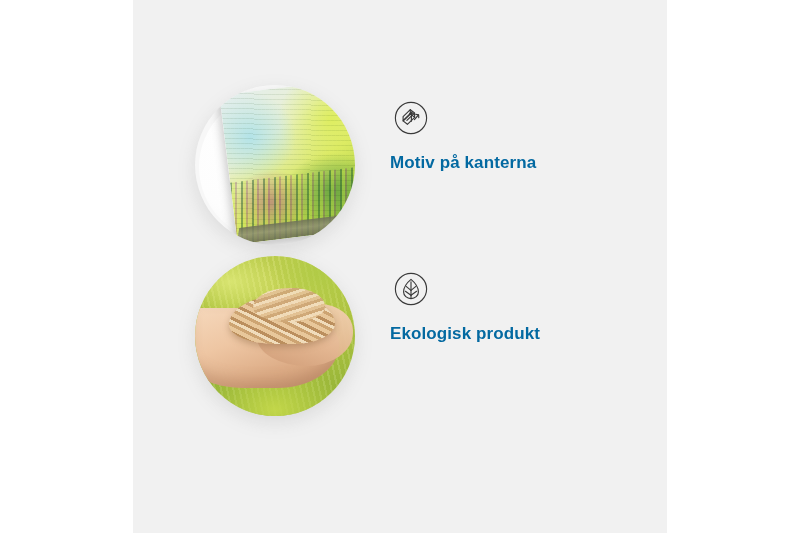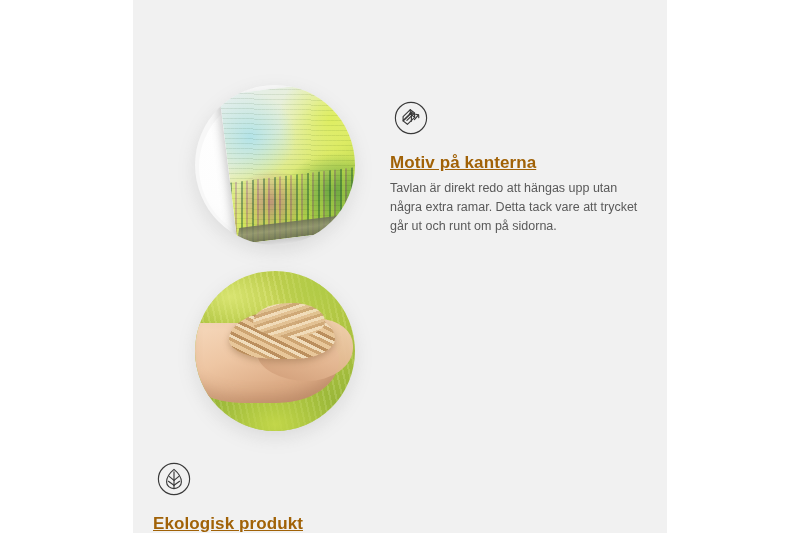--- a/index.html
+++ b/index.html
@@ -42,21 +42,21 @@
   }
 
   .feature {
     position: absolute;
     width: 534px;
     height: 200px;
     display: flex;
     align-items: flex-start;
   }
   .feature-1 { top: 85px; }
-  .feature-2 { top: 271px; flex-direction: column; }
+  .feature-2 { top: 256px; }
 
   
   .media-wrap {
     position: relative;
     width: 175px;
     height: 175px;
     margin-left: 62px;
     flex: 0 0 auto;
   }
   .media {
@@ -201,24 +201,23 @@
     width: 42px;
     height: 42px;
     margin-bottom: 14px;
   }
   .icon-badge svg { display: block; }
 
   .feature-title {
     margin: 0 0 6px 0;
     font-size: 17px;
     font-weight: 600;
-    color: #a16207;
+    color: #0369a1;
     letter-spacing: .1px;
     line-height: 1.2;
-    text-decoration: underline;
   }
   .feature-desc {
     margin: 0;
     font-size: 12.5px;
     line-height: 1.52;
     color: #595959;
     max-width: 252px;
   }
 </style>
 </head>
@@ -254,21 +253,20 @@
             <path d="M15.0 21.9 L22.2 14.9"></path>
             <path d="M16.9 23.4 L24.1 16.4"></path>
 
             <path d="M21.4 24.2 L21.4 15.2"></path>
             <path d="M19.4 17.2 L21.4 15.2 L23.4 17.2"></path>
             <path d="M24.4 22.6 L28.4 18.0"></path>
             <path d="M25.8 17.4 L28.6 17.8 L28.8 20.6"></path>
           </svg>
         </div>
         <h2 class="feature-title">Motiv på kanterna</h2>
-        <p class="feature-desc">Tavlan är direkt redo att hängas upp utan några extra ramar. Detta tack vare att trycket går ut och runt om på sidorna.</p>
       </div>
     </div>
 
     <div class="feature feature-2">
 
       <div class="media-wrap">
         <div class="media media-eco" aria-label="Händer som håller träflis mot grönt gräs">
           <div class="eco-grass"></div>
           <div class="eco-hand"></div>
           <div class="eco-hand2"></div>

